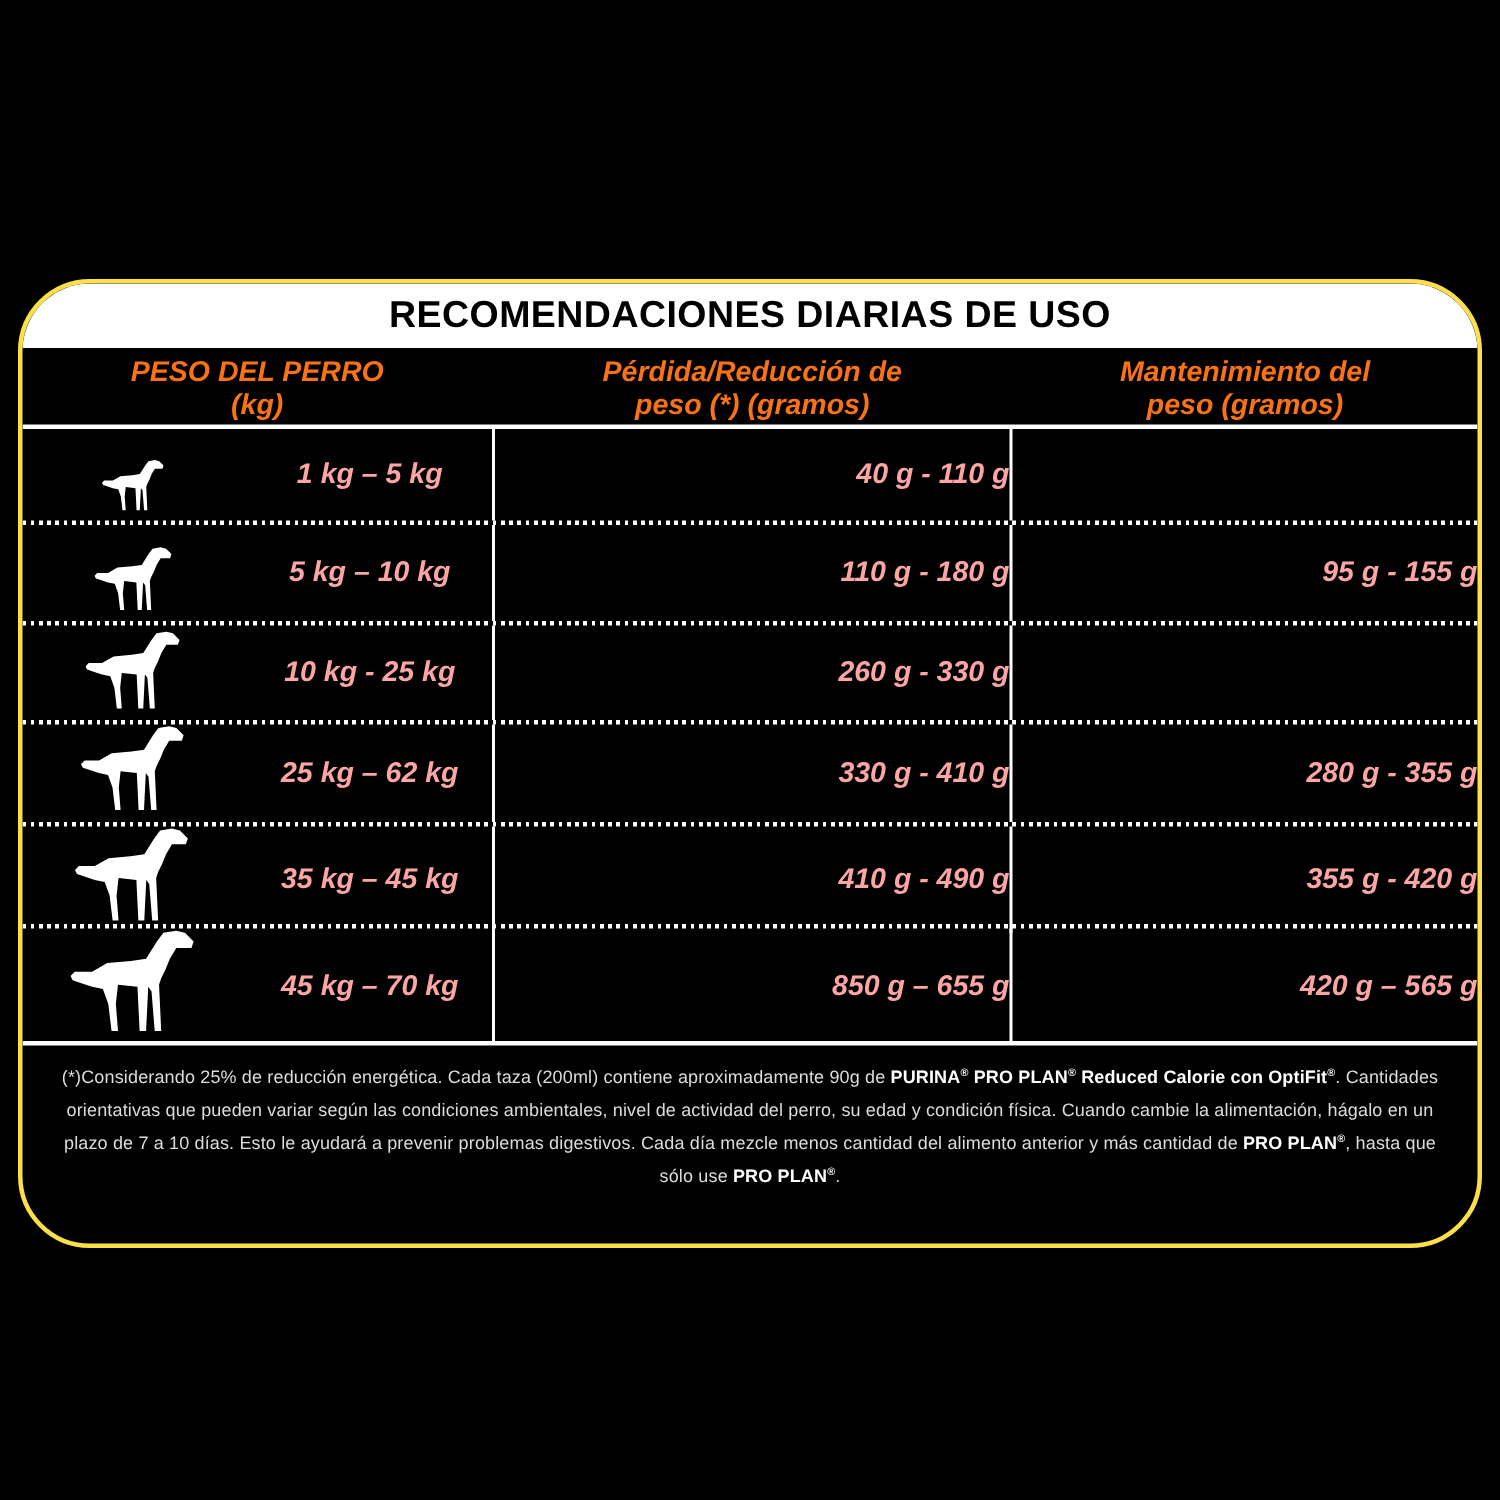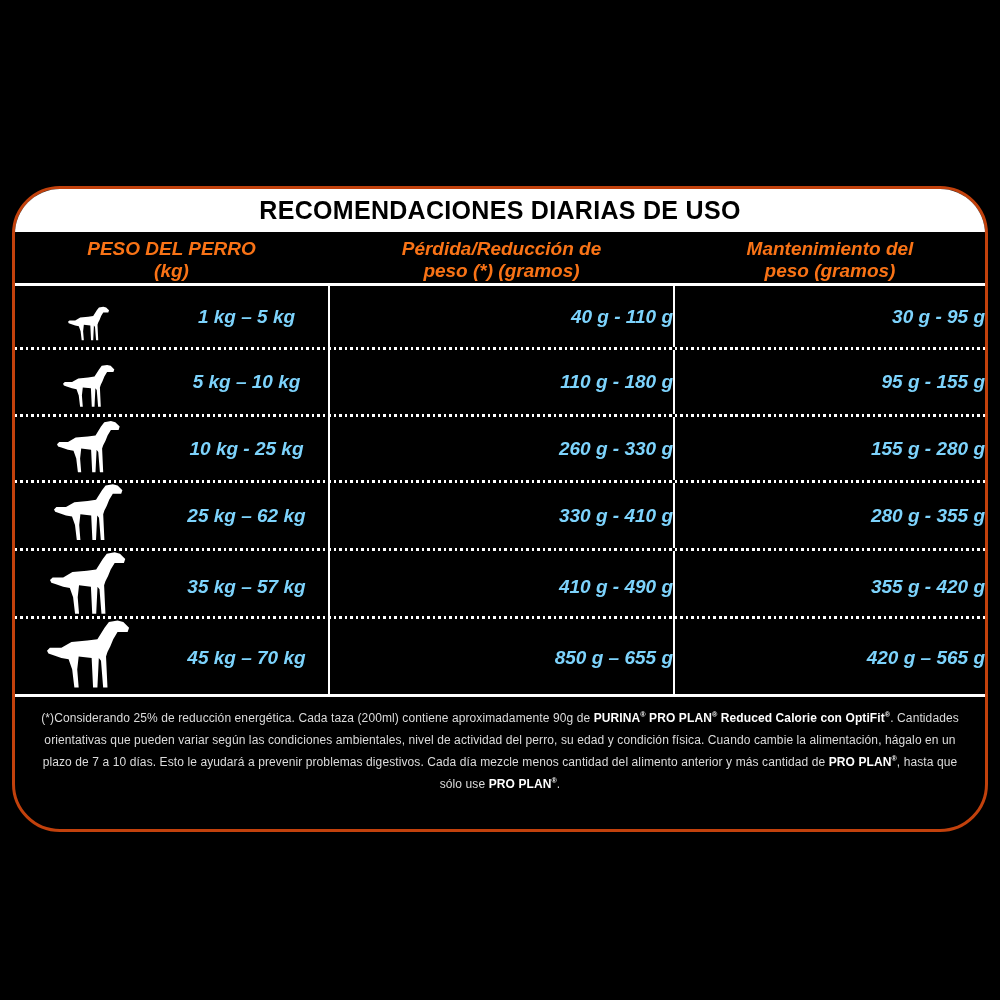--- a/index.html
+++ b/index.html
@@ -2,39 +2,39 @@
 <html><head>
 <meta charset="utf-8">
 <style>
   * { margin:0; padding:0; box-sizing:border-box; }
   html,body { width:1000px; height:1000px; background:#000; overflow:hidden;
               font-family:"Liberation Sans", sans-serif; }
   .stage { position:relative; width:1000px; height:1000px; background:#000; }
 
   .panel {
     position:absolute; left:12px; top:186px; width:976px; height:646px;
-    border:3px solid #c2410c; border-radius:48px; background:#000; overflow:hidden;
+    border:3px solid #fde047; border-radius:48px; background:#000; overflow:hidden;
   }
 
   .title-band {
     height:43px; background:#fff; display:flex; align-items:center; justify-content:center;
   }
   .title-band h1 {
     color:#000; font-size:25px; font-weight:700; letter-spacing:0.3px; white-space:nowrap;
   }
 
   .grid3 { display:grid; grid-template-columns:313px 347px 1fr; }
 
   .hdr-row { height:51px; padding-top:5px; color:#f97316; }
   .hdr-cell { display:flex; flex-direction:column; align-items:center; justify-content:center;
               font-style:italic; font-weight:700; font-size:19px; line-height:22px; text-align:center; }
 
   .solid-sep { height:3px; background:#fff; }
 
-  .row { color:#7dd3fc; }
+  .row { color:#fca5a5; }
   .r1{height:61px}.r2{height:64px}.r3{height:63px}.r4{height:65px}.r5{height:65px}.r6{height:75px}
   .cell { display:flex; align-items:center; justify-content:flex-end;
           font-style:italic; font-weight:700; font-size:19px; }
   .c-weight { justify-content:flex-start; }
   .dog-box { width:150px; display:flex; justify-content:center; align-items:flex-end; height:100%; padding-bottom:5px; }
   .weight  { flex:1; text-align:center; }
   .c-maint { border-left:2px solid #fff; border-right:2px solid #fff; }
   .dog { fill:#fff; display:block; }
   .s1{height:36px}.s2{height:45px}.s3{height:55px}.s4{height:60px}.s5{height:66px}.s6{height:72px}
 
@@ -88,23 +88,20 @@
         <span class="dog-box">
           <svg class="dog s1" viewBox="0 0 120 100">
               <use href="#dogshape"></use>
             </svg>
         </span>
         <span class="weight">1 kg – 5 kg</span>
       </div>
       <div class="cell c-maint">
         <span>40 g - 110 g</span>
       </div>
-      <div class="cell c-red">
-        <span>30 g - 95 g</span>
-      </div>
     </div>
     <div class="dot-sep"></div>
 
     <div class="row r2 grid3">
       <div class="cell c-weight">
         <span class="dog-box">
           <svg class="dog s2" viewBox="0 0 120 100">
               <use href="#dogshape"></use>
             </svg>
         </span>
@@ -124,23 +121,20 @@
         <span class="dog-box">
           <svg class="dog s3" viewBox="0 0 120 100">
               <use href="#dogshape"></use>
             </svg>
         </span>
         <span class="weight">10 kg - 25 kg</span>
       </div>
       <div class="cell c-maint">
         <span>260 g - 330 g</span>
       </div>
-      <div class="cell c-red">
-        <span>155 g - 280 g</span>
-      </div>
     </div>
     <div class="dot-sep"></div>
 
     <div class="row r4 grid3">
       <div class="cell c-weight">
         <span class="dog-box">
           <svg class="dog s4" viewBox="0 0 120 100">
               <use href="#dogshape"></use>
             </svg>
         </span>
@@ -155,21 +149,21 @@
     </div>
     <div class="dot-sep"></div>
 
     <div class="row r5 grid3">
       <div class="cell c-weight">
         <span class="dog-box">
           <svg class="dog s5" viewBox="0 0 120 100">
               <use href="#dogshape"></use>
             </svg>
         </span>
-        <span class="weight">35 kg – 57 kg</span>
+        <span class="weight">35 kg – 45 kg</span>
       </div>
       <div class="cell c-maint">
         <span>410 g - 490 g</span>
       </div>
       <div class="cell c-red">
         <span>355 g - 420 g</span>
       </div>
     </div>
     <div class="dot-sep"></div>
 

